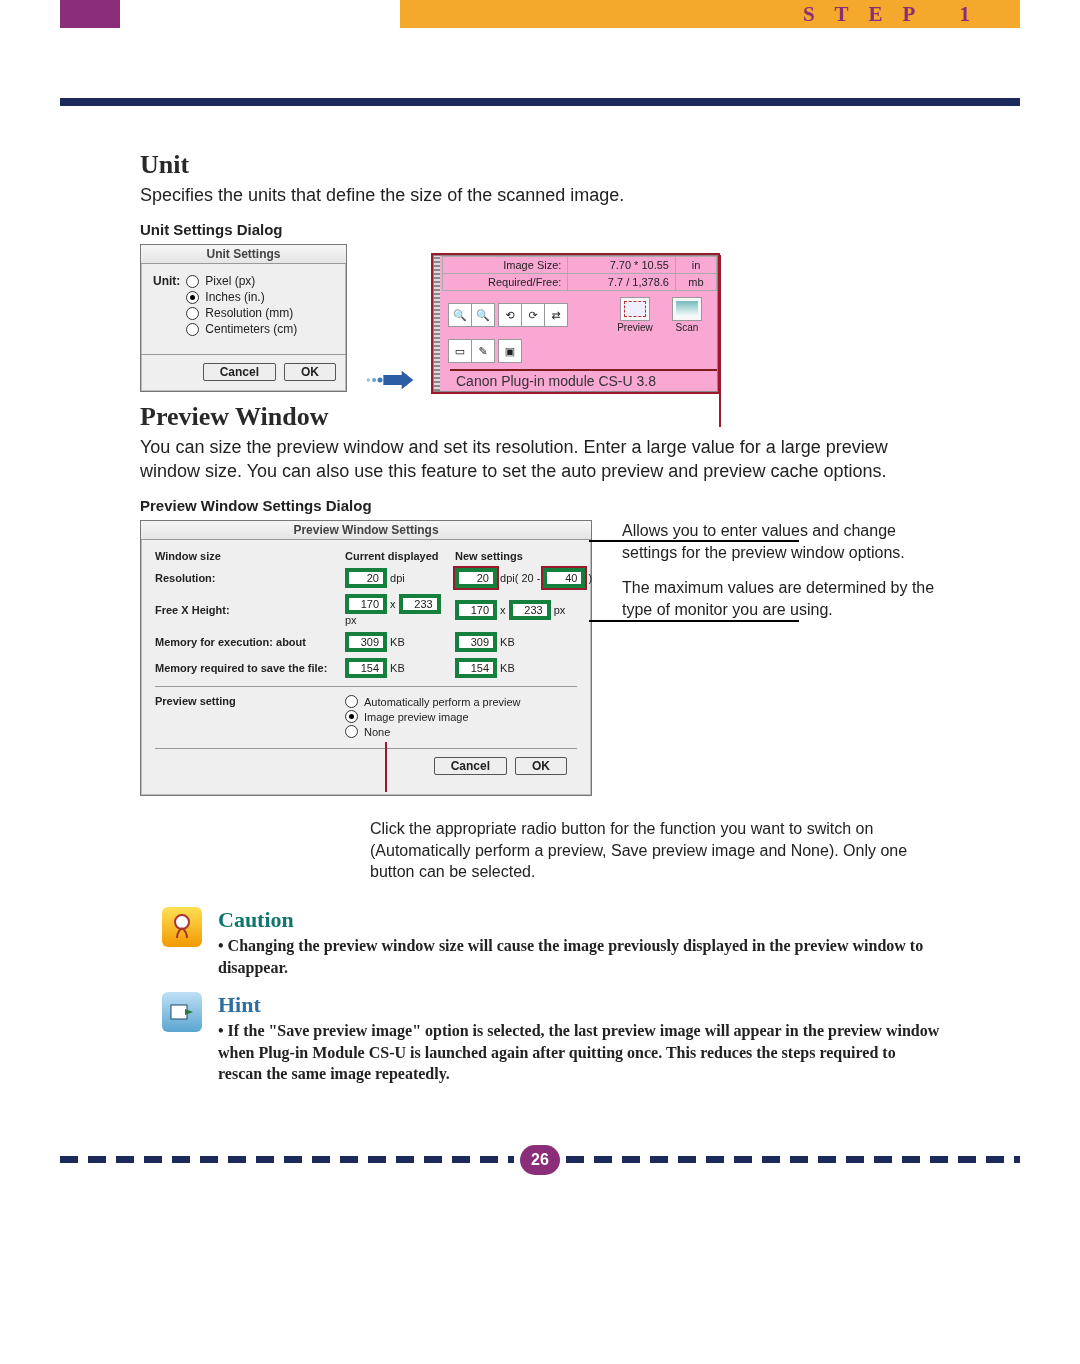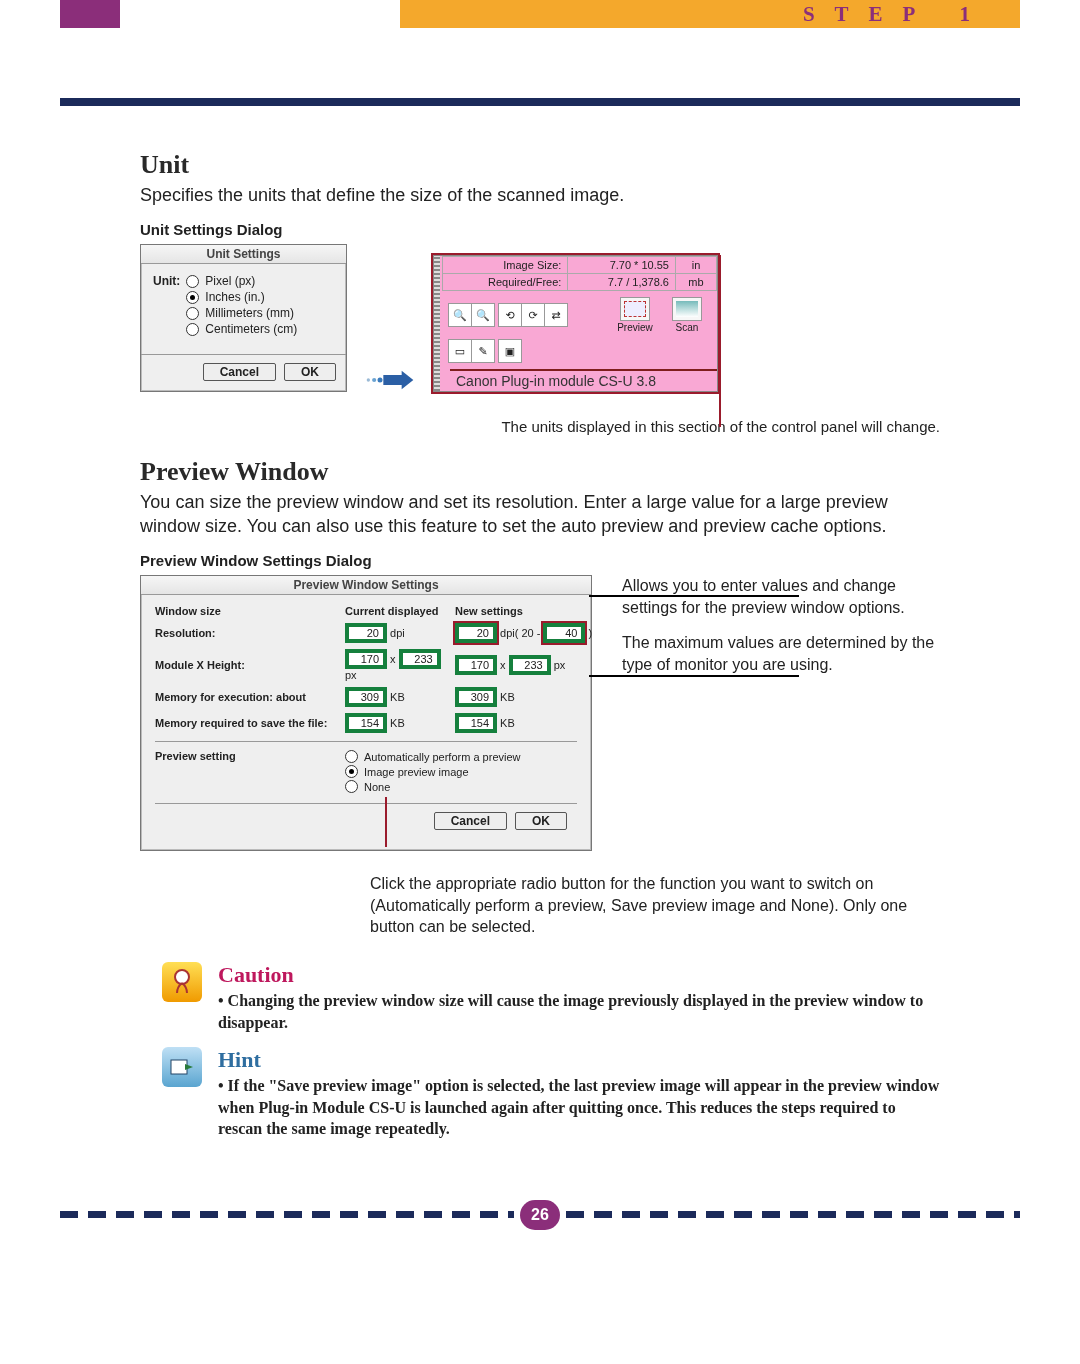--- a/index.html
+++ b/index.html
@@ -144,21 +144,21 @@
   .fld{display:inline-block;border:4px solid #15803d;background:#fff;padding:0 4px;min-width:26px;text-align:right;font-size:11px;}
   .fld.hl{outline:2px solid #9a1b2c;}
   .side-notes{font-size:16px;line-height:1.35;flex:1;margin-left:30px;}
   .side-notes p{margin:0 0 14px 0;}
   .radio-note{font-size:16px;line-height:1.35;margin:22px 0 24px 230px;}
   .callout{display:flex;gap:16px;margin:6px 0 14px 22px;align-items:flex-start;}
   .callout .icon{width:40px;height:40px;flex:none;display:flex;align-items:center;justify-content:center;border-radius:6px;}
   .callout.caution .icon{background:linear-gradient(#ffdf55,#f09a00);}
   .callout.hint .icon{background:linear-gradient(#bfe0f5,#5aa5d0);}
   .callout h3{margin:0 0 2px 0;font-family:Georgia,serif;font-weight:bold;font-size:22px;}
-  .callout.caution h3{color:#be185d;}
+  .callout.caution h3{color:#0f766e;}
   .callout.hint h3{color:#2f6ea0;}
   .callout p{margin:0;font-size:16px;line-height:1.35;font-weight:bold;font-family:Georgia,serif;}
   .footer-line{margin-top:60px;display:flex;align-items:center;}
   .dash{height:7px;background:repeating-linear-gradient(90deg,#1b2a5a 0,#1b2a5a 18px,transparent 18px,transparent 28px);flex:1;}
   .pagenum{width:40px;height:30px;border-radius:15px;background:#8b2e7a;color:#fff;display:flex;align-items:center;justify-content:center;font-weight:bold;margin:0 6px;font-size:16px;}
   .pw-container{position:relative;display:flex;}
   .line1{position:absolute;left:449px;top:20px;width:210px;height:2px;background:#000;}
   .line2{position:absolute;left:449px;top:100px;width:210px;height:2px;background:#000;}
   .line3{position:absolute;left:245px;top:222px;width:2px;height:50px;background:#9a1b2c;}
 </style>
@@ -191,21 +191,21 @@
               <div class="radio-line">
                   <span class="radio"></span>
                   <span>Pixel (px)</span>
                 </div>
               <div class="radio-line">
                   <span class="radio selected"></span>
                   <span>Inches (in.)</span>
                 </div>
               <div class="radio-line">
                   <span class="radio"></span>
-                  <span>Millimeters (mm)</span>
+                  <span>Resolution (mm)</span>
                 </div>
               <div class="radio-line">
                   <span class="radio"></span>
                   <span>Centimeters (cm)</span>
                 </div>
             </div>
           </div>
         </div>
         <div class="sep"></div>
         <div class="btn-row">
@@ -270,40 +270,39 @@
               <div class="icon">✎</div>
             </div>
             <div class="icon">▣</div>
           </div>
           <div class="footer">Canon Plug-in module CS-U 3.8</div>
         </div>
         <div class="red-line-r"></div>
       </div>
     </div>
 
-    <p class="small-note">The units displayed in this section of the control panel will change.</p>
 
     <h2 class="sec">Preview Window</h2>
     <p class="lead">You can size the preview window and set its resolution. Enter a large value for a large preview window size. You can also use this feature to set the auto preview and preview cache options.</p>
     <div class="caption">Preview Window Settings Dialog</div>
 
     <div class="pw-container">
       <div class="dialog pw-dialog">
         <div class="dlg-title">Preview Window Settings</div>
         <div class="pw-body">
           <div class="pw-grid">
             <div class="pw-head">Window size</div>
             <div class="pw-head">Current displayed</div>
             <div class="pw-head">New settings</div>
 
             <div class="pw-head">Resolution:</div>
             <div><span class="fld">20</span> <span>dpi</span></div>
             <div><span class="fld hl">20</span> <span>dpi( 20</span> - <span class="fld hl">40</span> <span>)</span></div>
 
-            <div class="pw-head">Module X Height:</div>
+            <div class="pw-head">Free X Height:</div>
             <div><span class="fld">170</span> x <span class="fld">233</span> <span>px</span></div>
             <div><span class="fld">170</span> x <span class="fld">233</span> <span>px</span></div>
 
             <div class="pw-head">Memory for execution: about</div>
             <div><span class="fld">309</span> <span>KB</span></div>
             <div><span class="fld">309</span> <span>KB</span></div>
 
             <div class="pw-head">Memory required to save the file:</div>
             <div><span class="fld">154</span> <span>KB</span></div>
             <div><span class="fld">154</span> <span>KB</span></div>

